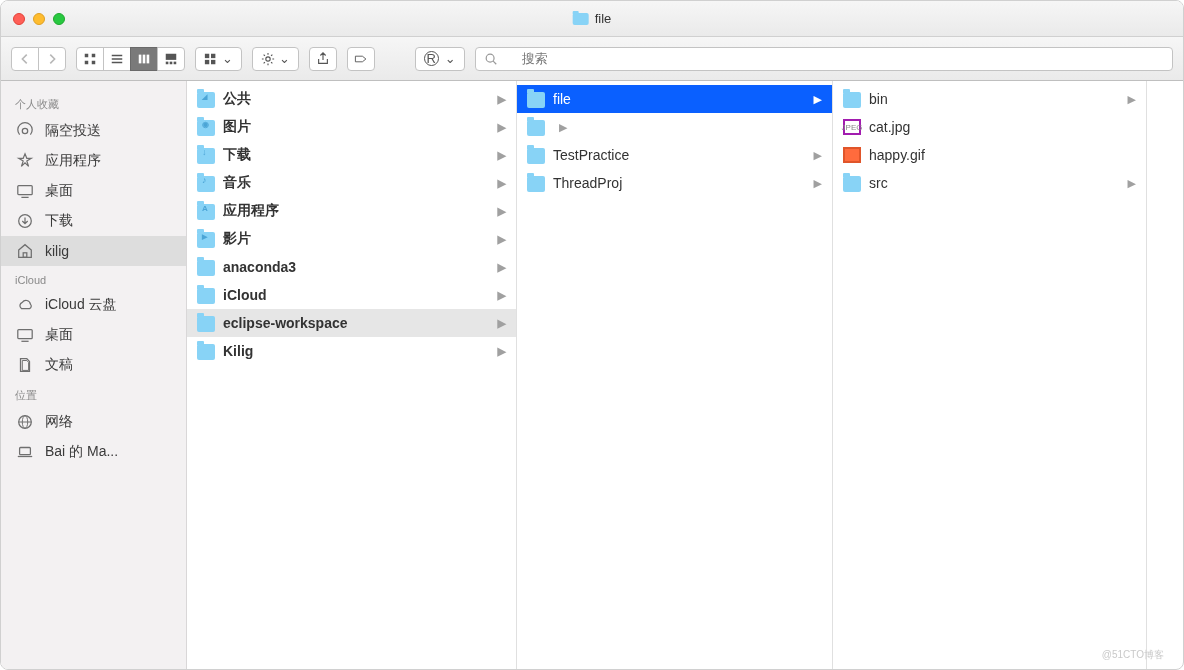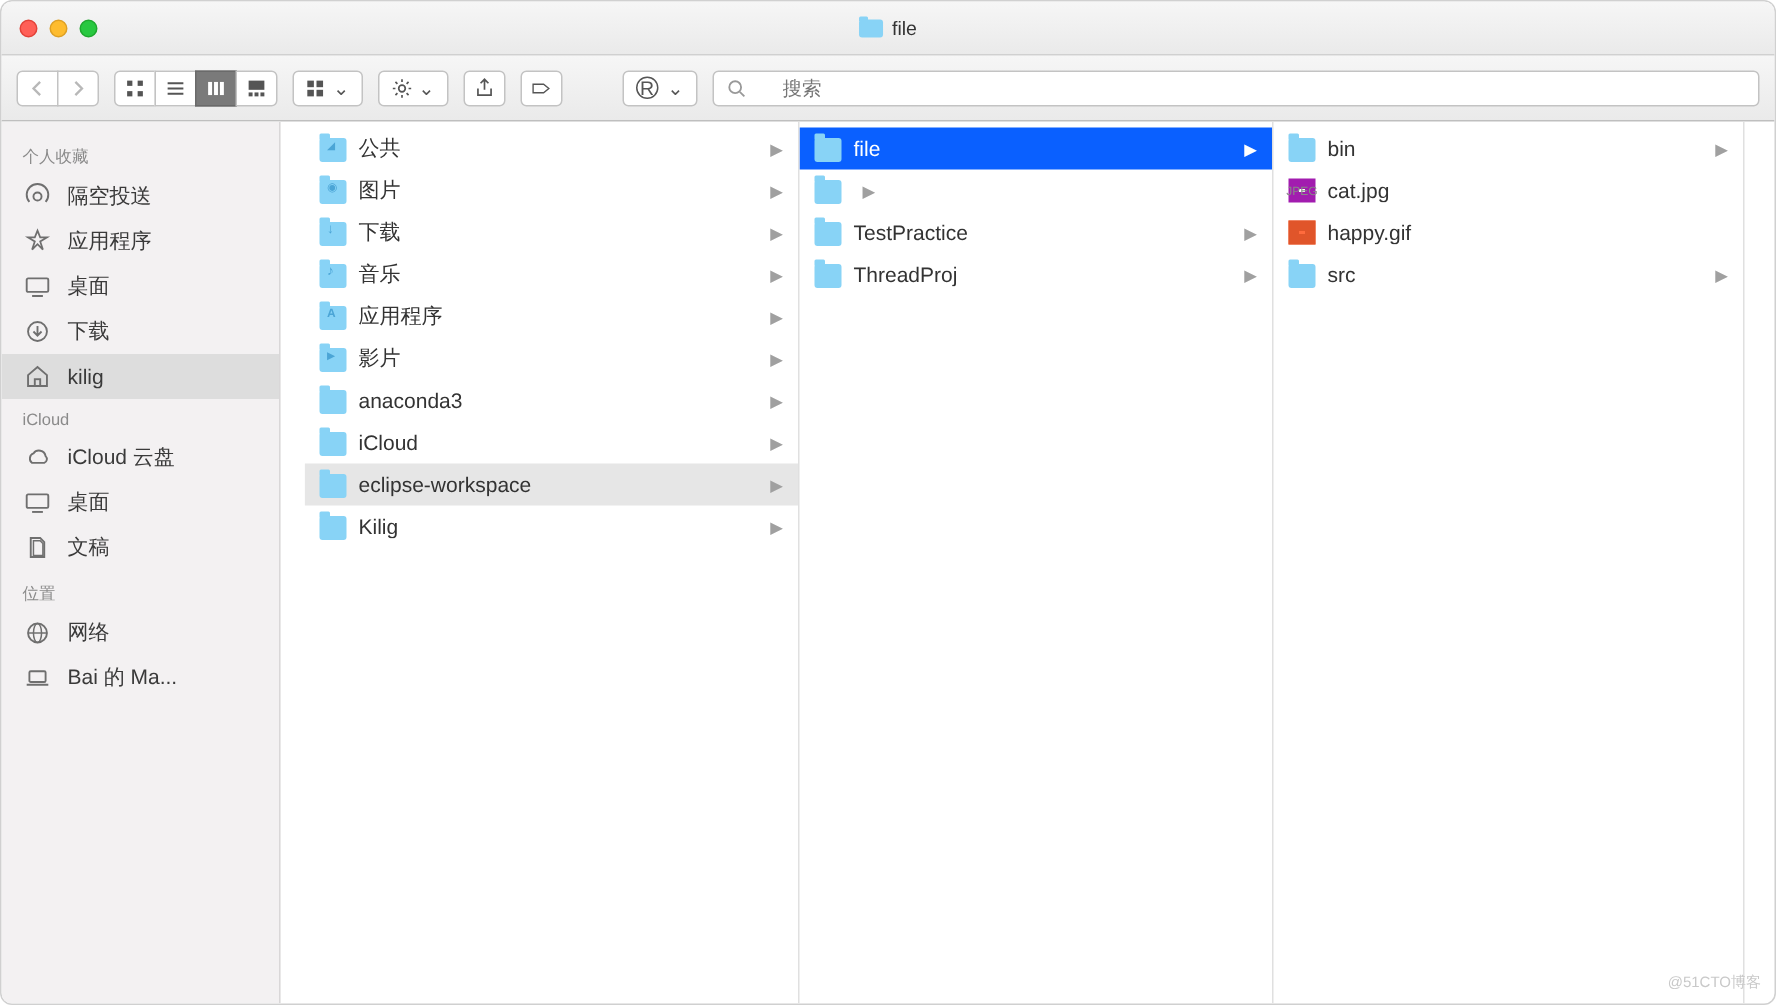--- a/index.html
+++ b/index.html
@@ -26,57 +26,57 @@
 .btn-group .tbtn { border-radius: 0; margin-left: -1px; }
 .btn-group .tbtn:first-child { border-radius: 4px 0 0 4px; margin-left: 0; }
 .btn-group .tbtn:last-child { border-radius: 0 4px 4px 0; }
 .tbtn.single { border-radius: 4px; }
 .tbtn.active { background: #7a7a7a; color: #fff; border-color: #6a6a6a; }
 .search-wrap { flex: 1; display: flex; align-items: center; background: #fff; border: 1px solid #c3c3c3; border-radius: 4px; height: 24px; padding: 0 8px; gap: 24px; }
 .search-wrap input { border: none; outline: none; flex: 1; font-size: 13px; background: transparent; }
 .search-icon { color: #999; }
 
 
-.body { flex: 1; display: flex; overflow: hidden; gap: 16px; }
+.body { flex: 1; display: flex; overflow: hidden; }
 
 
 .sidebar { width: 186px; background: #f3f1f2; border-right: 1px solid #d9d7d8; padding: 8px 0; overflow-y: auto; }
 .sb-head { font-size: 11px; color: #8a8a8a; padding: 8px 14px 4px; font-weight: 500; }
 .sb-item { display: flex; align-items: center; gap: 10px; padding: 4px 14px; font-size: 14px; color: #3a3a3a; cursor: pointer; min-height: 30px; }
 .sb-item.selected { background: #ddd; }
 .sb-icon { width: 20px; height: 20px; display: flex; align-items: center; justify-content: center; color: #6f6f6f; }
 .sb-icon svg { width: 18px; height: 18px; }
 
 
 .columns { flex: 1; display: flex; overflow-x: auto; }
 .col { border-right: 1px solid #e0e0e0; overflow-y: auto; display: flex; flex-direction: column; padding-top: 4px; }
-.col.c1 { width: 330px; }
+.col.c1 { width: 330px; font-weight: bold; }
 .col.c2 { width: 316px; }
 .col.c3 { width: 314px; }
 .row { display: flex; align-items: center; padding: 3px 10px 3px 10px; font-size: 14px; color: #333; cursor: pointer; height: 28px; }
 .row .ficon { width: 18px; height: 16px; margin-right: 8px; flex-shrink: 0; }
 .row .name { flex: 1; white-space: nowrap; overflow: hidden; text-overflow: ellipsis; }
 .row .chev { color: #a0a0a0; font-size: 11px; margin-left: 6px; }
 .row.selected-light { background: #e6e6e6; }
 .row.selected-blue { background: #0a60ff; color: #fff; }
 .row.selected-blue .chev { color: #fff; }
 
 .folder { background: #88d3f6; border-radius: 2px; position: relative; height: 14px; margin-top: 2px; }
 .folder::before { content: ''; position: absolute; top: -3px; left: 0; width: 7px; height: 4px; background: #88d3f6; border-radius: 1px 1px 0 0; }
 .folder.music::after { content: '♪'; position: absolute; font-size: 9px; color: #4ba5d6; left: 5px; top: -1px; }
 .folder.pic::after { content: '◉'; position: absolute; font-size: 8px; color: #4ba5d6; left: 5px; top: 0; }
 .folder.arrow::after { content: '↓'; position: absolute; font-size: 9px; color: #4ba5d6; left: 5px; top: -1px; font-weight: bold; }
 .folder.app::after { content: 'A'; position: absolute; font-size: 8px; color: #4ba5d6; left: 5px; top: 0; font-weight: bold; }
 .folder.movie::after { content: '▶'; position: absolute; font-size: 7px; color: #4ba5d6; left: 5px; top: 1px; }
 .folder.public::after { content: '◢'; position: absolute; font-size: 7px; color: #4ba5d6; left: 5px; top: 1px; }
 
-.img-thumb { width: 18px; height: 16px; border: 7px solid #a21caf; background: #fff; display: flex; align-items: center; justify-content: center; font-size: 8px; color: #888; }
+.img-thumb { width: 18px; height: 16px; border: 2px solid #a21caf; background: #fff; display: flex; align-items: center; justify-content: center; font-size: 8px; color: #888; }
 .img-thumb.orange { background: #ff6b3d; border-color: #e0552a; }
 
-.watermark { position: absolute; right: 10px; bottom: 8px; font-size: 10px; color: #c9c9c9; }
+.watermark { position: absolute; right: 20px; bottom: 8px; font-size: 10px; color: #c9c9c9; }
 
 
 .icon-svg { width: 14px; height: 14px; }
 </style>
 </head>
 <body>
 
 <div class="window">
 
   <div class="titlebar">

